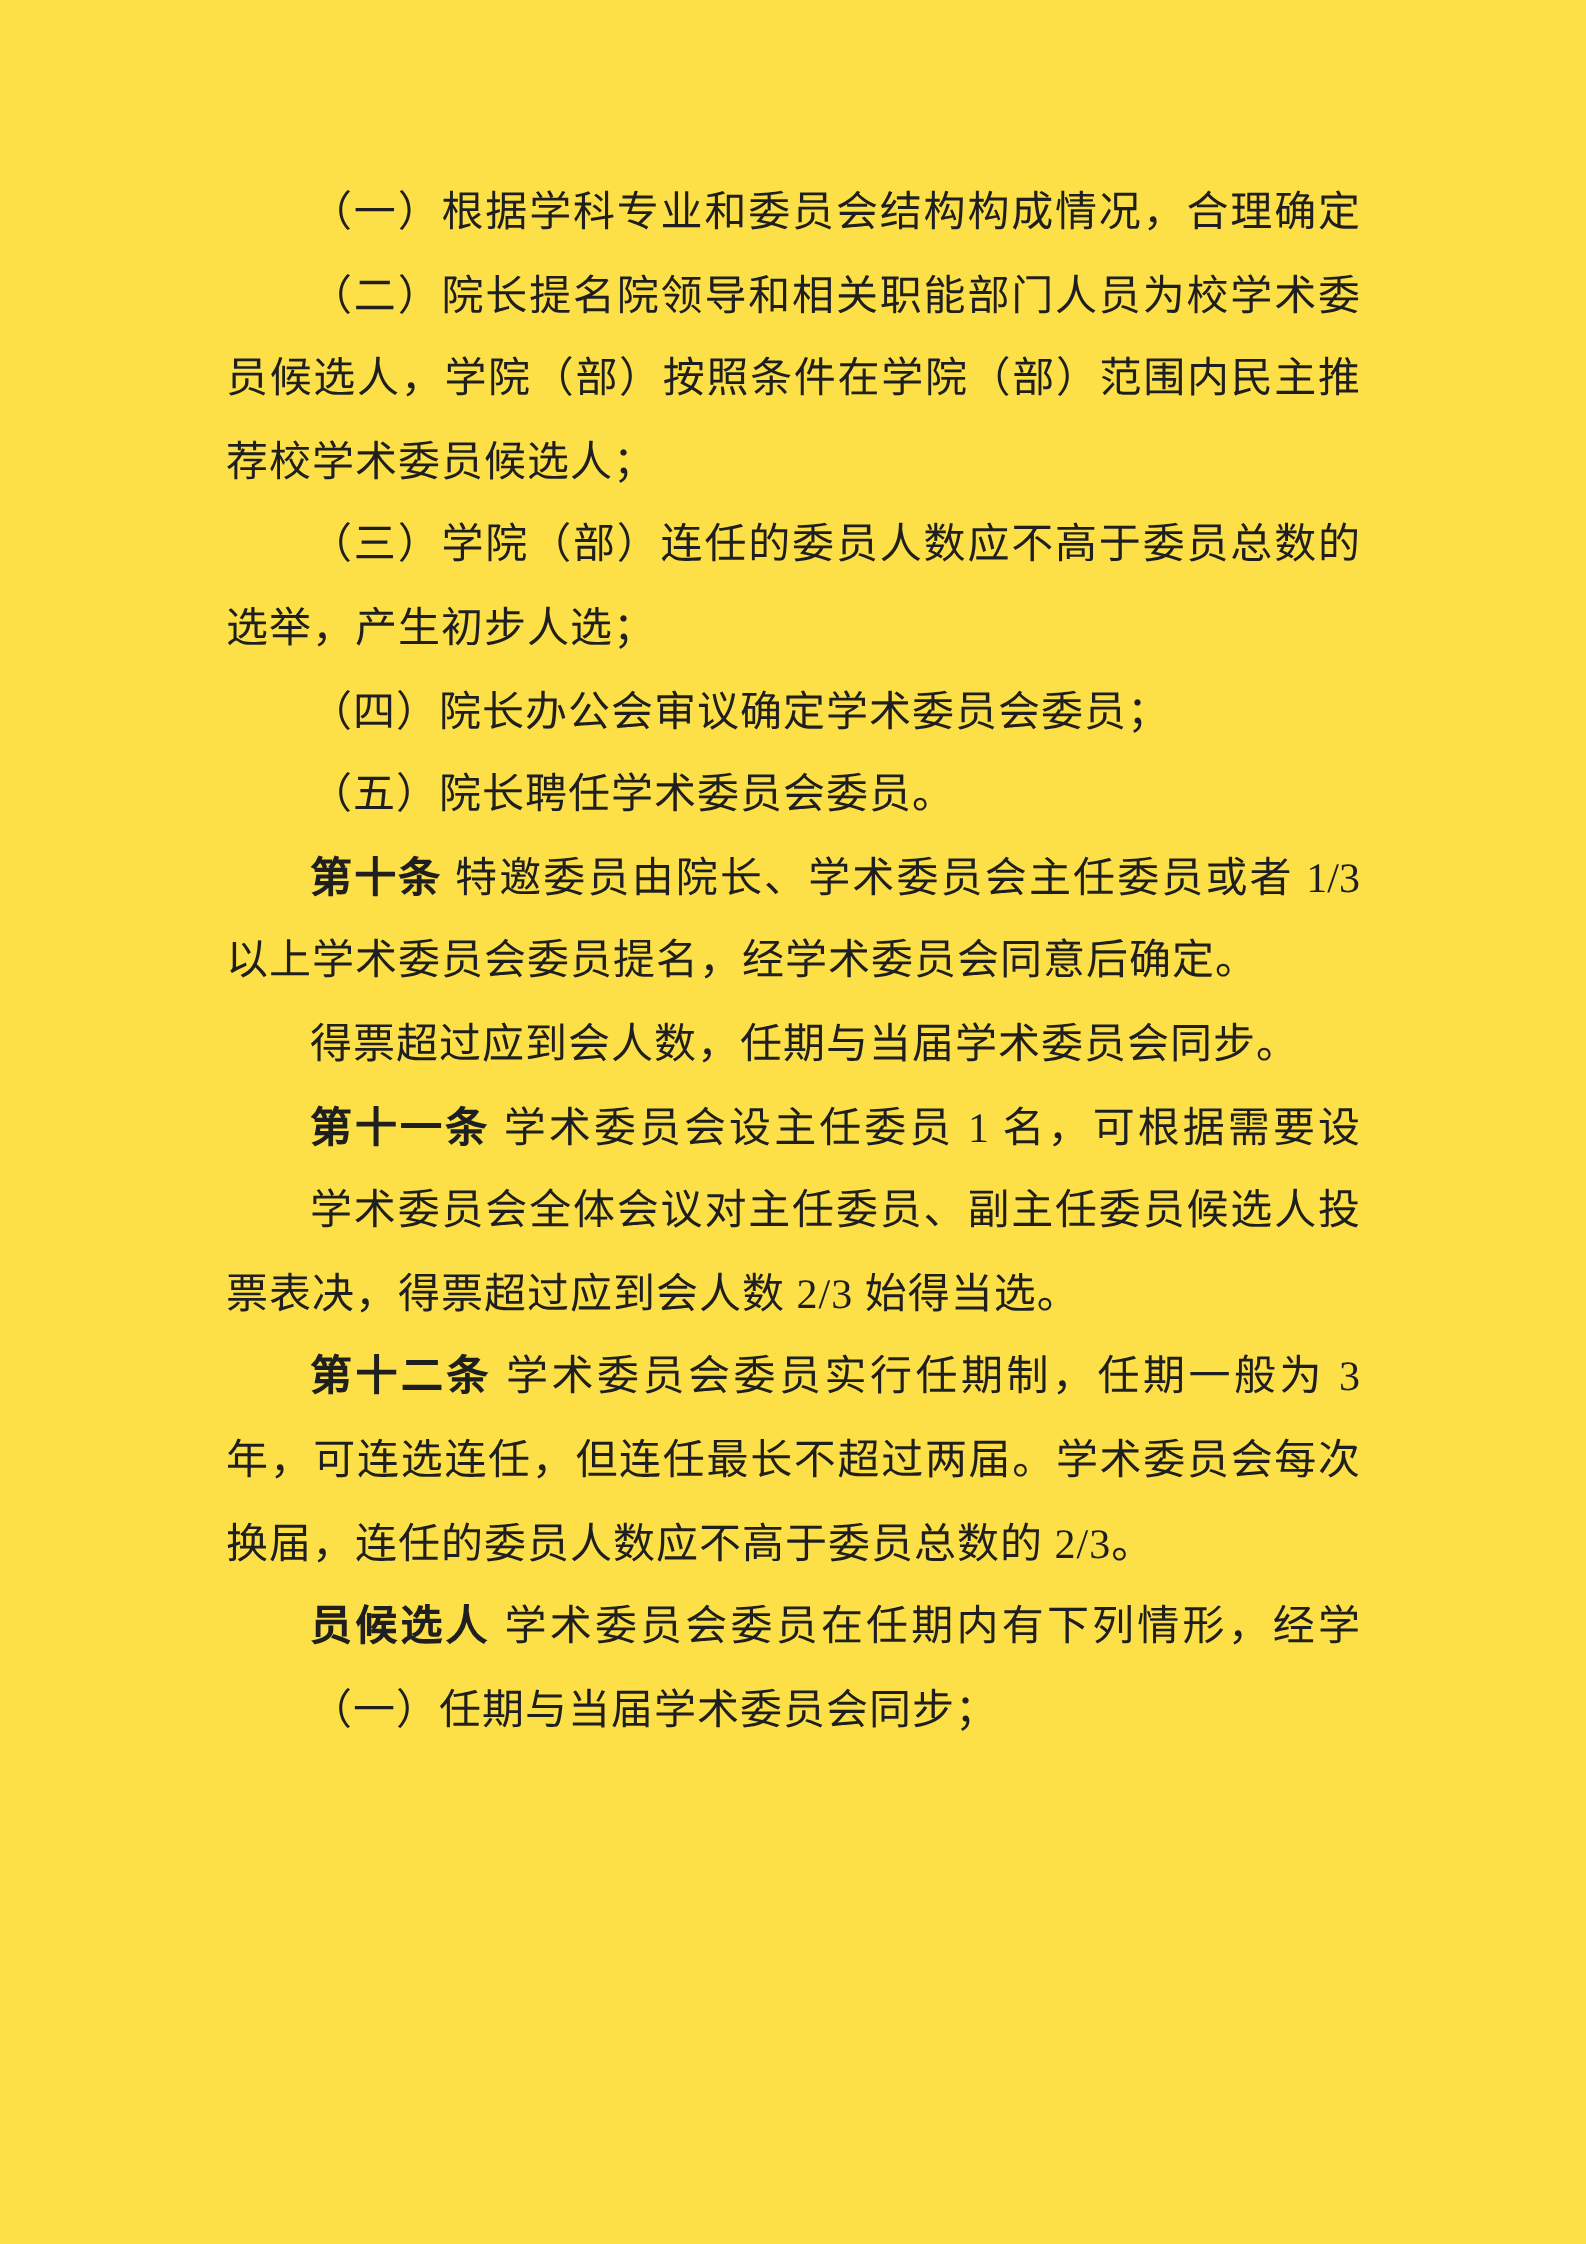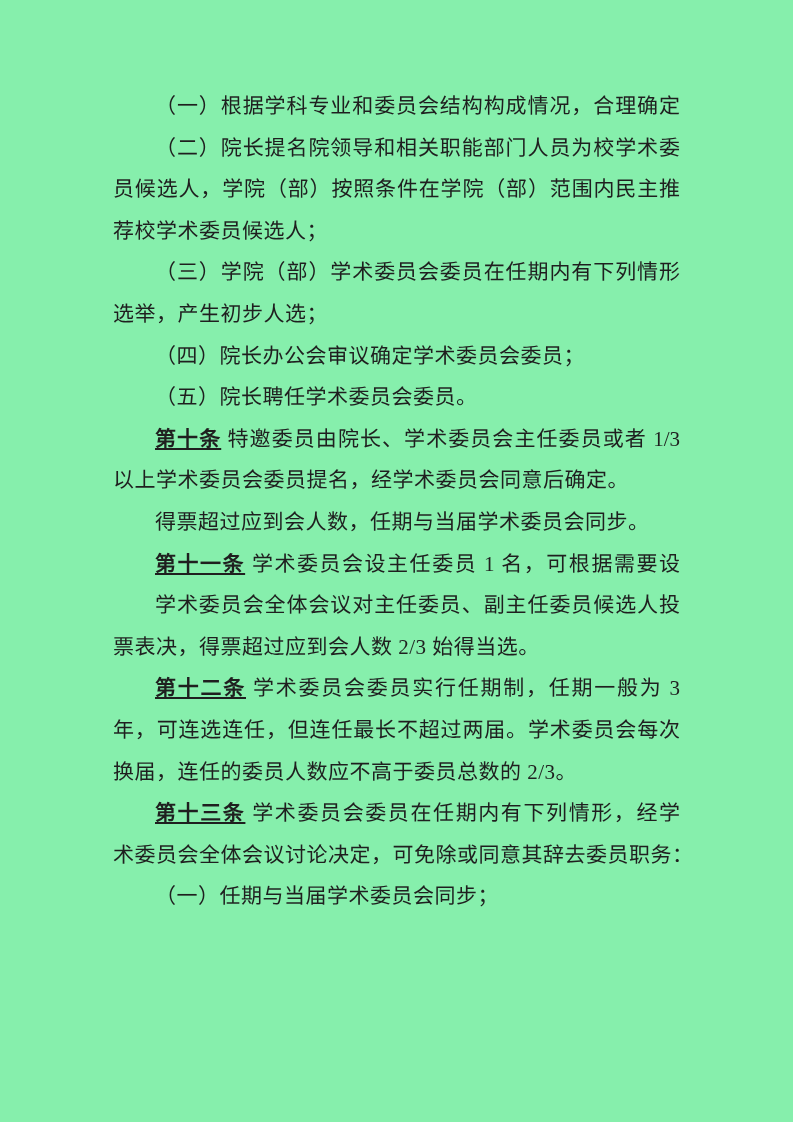--- a/index.html
+++ b/index.html
@@ -4,21 +4,21 @@
 <style>
   html, body {
     margin: 0;
     padding: 0;
     background: #ffffff;
   }
   .page {
     position: relative;
     width: 793px;
     height: 1122px;
-    background: #86efac;
+    background: #fde047;
     overflow: hidden;
     font-family: "Liberation Serif", "DejaVu Serif", serif;
   }
   .text-block {
     position: absolute;
     left: 113px;
     top: 86px;
     width: 567px;
   }
   .line {
@@ -34,42 +34,40 @@
     white-space: normal;
     letter-spacing: 0;
     text-align: justify;
     text-align-last: justify;
   }
   .line.indent {
     text-indent: 42px;
   }
   .line .article-no {
     font-weight: 700;
-    text-decoration: underline;
   }
 </style>
 </head>
 <body>
 
 <div class="page">
   <div class="text-block" id="doc-body">
       <div class="line indent justify"><span>（一）根据学科专业和委员会结构构成情况，合理确定</span></div>
       <div class="line indent justify"><span>（二）院长提名院领导和相关职能部门人员为校学术委</span></div>
       <div class="line justify"><span>员候选人，学院（部）按照条件在学院（部）范围内民主推</span></div>
       <div class="line"><span>荐校学术委员候选人；</span></div>
-      <div class="line indent justify"><span>（三）学院（部）学术委员会委员在任期内有下列情形</span></div>
+      <div class="line indent justify"><span>（三）学院（部）连任的委员人数应不高于委员总数的</span></div>
       <div class="line"><span>选举，产生初步人选；</span></div>
       <div class="line indent"><span>（四）院长办公会审议确定学术委员会委员；</span></div>
       <div class="line indent"><span>（五）院长聘任学术委员会委员。</span></div>
       <div class="line indent justify"><span class="article-no">第十条</span> <span>特邀委员由院长、学术委员会主任委员或者 1/3</span></div>
       <div class="line"><span>以上学术委员会委员提名，经学术委员会同意后确定。</span></div>
       <div class="line indent"><span>得票超过应到会人数，任期与当届学术委员会同步。</span></div>
       <div class="line indent justify"><span class="article-no">第十一条</span> <span>学术委员会设主任委员 1 名，可根据需要设</span></div>
       <div class="line indent justify"><span>学术委员会全体会议对主任委员、副主任委员候选人投</span></div>
       <div class="line"><span>票表决，得票超过应到会人数 2/3 始得当选。</span></div>
       <div class="line indent justify"><span class="article-no">第十二条</span> <span>学术委员会委员实行任期制，任期一般为 3</span></div>
       <div class="line justify"><span>年，可连选连任，但连任最长不超过两届。学术委员会每次</span></div>
       <div class="line"><span>换届，连任的委员人数应不高于委员总数的 2/3。</span></div>
-      <div class="line indent justify"><span class="article-no">第十三条</span> <span>学术委员会委员在任期内有下列情形，经学</span></div>
-      <div class="line"><span>术委员会全体会议讨论决定，可免除或同意其辞去委员职务：</span></div>
+      <div class="line indent justify"><span class="article-no">员候选人</span> <span>学术委员会委员在任期内有下列情形，经学</span></div>
       <div class="line indent"><span>（一）任期与当届学术委员会同步；</span></div>
     </div>
 </div>
 
 </body></html>

